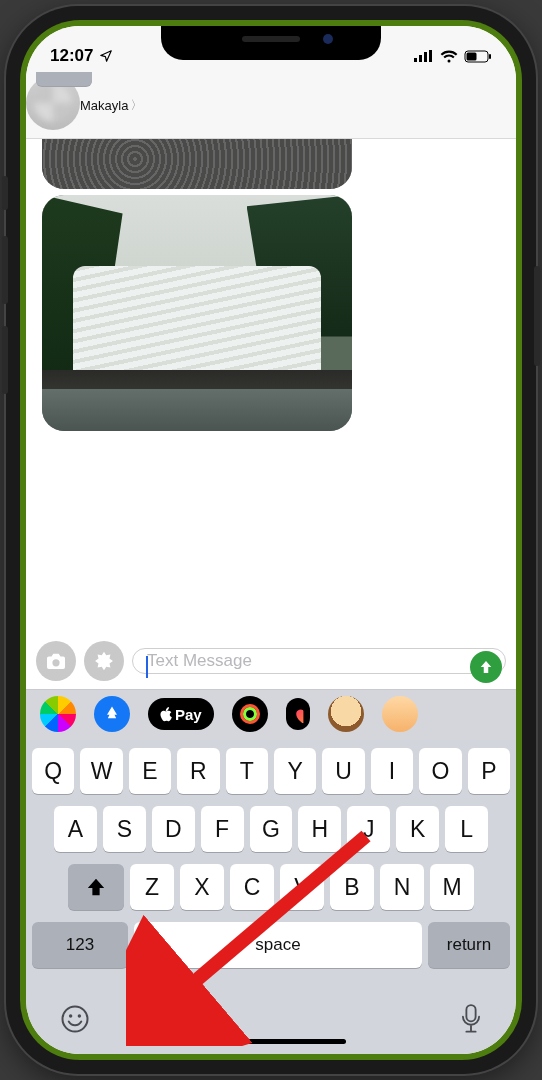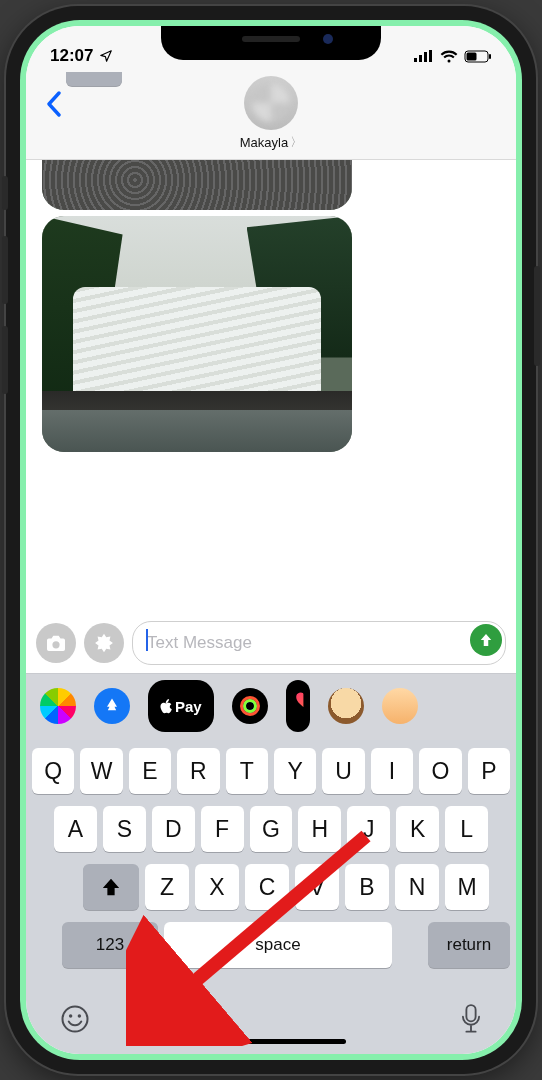--- a/index.html
+++ b/index.html
@@ -1,37 +1,37 @@
 <!DOCTYPE html>
 <html><head>
 <meta charset="utf-8">
 <style>
   * { margin: 0; padding: 0; box-sizing: border-box; font-family: -apple-system, "Helvetica Neue", Helvetica, Arial, sans-serif; -webkit-font-smoothing: antialiased; }
   body { background: #3a3a3a; width: 542px; height: 1080px; position: relative; overflow: hidden; }
   .device { position: absolute; left: 50%; top: 50%; transform: translate(-50%, -50%); width: 530px; height: 1068px; background: #1a1a1a; border-radius: 72px; box-shadow: 0 0 0 2px #444, 0 8px 30px rgba(0,0,0,.5); }
-  .bezel { position: absolute; inset: 14px; background: #86efac; border-radius: 60px; overflow: hidden; }
+  .bezel { position: absolute; inset: 14px; background: #4d7c0f; border-radius: 60px; overflow: hidden; }
   .screen { position: absolute; inset: 6px; background: #fff; border-radius: 54px; overflow: hidden; display: flex; flex-direction: column; }
   .notch { position: absolute; top: 0; left: 50%; transform: translateX(-50%); width: 220px; height: 34px; background: #000; border-bottom-left-radius: 22px; border-bottom-right-radius: 22px; z-index: 50; }
   .notch .speaker { position: absolute; left: 50%; top: 10px; transform: translateX(-50%); width: 58px; height: 6px; background: #222; border-radius: 3px; }
   .notch .cam { position: absolute; right: 48px; top: 8px; width: 10px; height: 10px; background: #1a2a5a; border-radius: 50%; }
   
   .btn-side { position: absolute; background: #2a2a2a; border-radius: 3px; }
   .btn-mute { left: -4px; top: 170px; width: 6px; height: 34px; }
   .btn-volup { left: -4px; top: 230px; width: 6px; height: 68px; }
   .btn-voldn { left: -4px; top: 320px; width: 6px; height: 68px; }
   .btn-power { right: -4px; top: 260px; width: 6px; height: 100px; }
 
   
   .status { height: 46px; display: flex; align-items: center; justify-content: space-between; padding: 14px 24px 0; font-weight: 600; font-size: 17px; z-index: 40; background: #f7f7f7; }
   .status .left { display: flex; gap: 6px; align-items: center; }
   .status .right { display: flex; gap: 6px; align-items: center; }
   .loc-icon svg, .signal svg, .wifi svg, .battery svg { display: block; }
 
   
-  .navhdr { background: #f7f7f7; border-bottom: 1px solid #d9d9d9; display: flex; flex-direction: column; align-items: center; padding: 4px 0 8px; position: relative; }
+  .navhdr { background: #f7f7f7; border-bottom: 1px solid #d9d9d9; display: flex; align-items: center; padding: 4px 0 8px; position: relative; }
   .back { position: absolute; left: 10px; top: 14px; width: 36px; height: 36px; display:flex; align-items:center; justify-content:center; }
   .avatar { width: 54px; height: 54px; border-radius: 50%; background: linear-gradient(#cfcfcf,#bcbcbc); position: relative; overflow: hidden; }
   .avatar::after { content:""; position:absolute; inset:8px; background: repeating-conic-gradient(#d9d9d9 0 25%, #c6c6c6 0 50%); filter: blur(3px); border-radius:50%; }
   .contact-name { font-size: 13px; color: #111; margin-top: 4px; display:flex; align-items:center; gap:2px; }
   .contact-name .chev { font-size: 12px; color: #888; }
 
   
   .conv { flex: 1; overflow: hidden; background: #fff; padding: 0 8px 6px 16px; }
   .photo { width: 310px; border-radius: 22px; background: #5a6a5a; margin-bottom: 6px; overflow: hidden; position: relative; }
   .photo1 { height: 50px; border-top-left-radius: 0; border-top-right-radius: 0; }
@@ -44,45 +44,45 @@
   .photo2 .rocks { position:absolute; left:0; right:0; bottom:12%; height:14%; background: linear-gradient(#2a2a28,#3a3a36); }
   .photo2 .pool { position:absolute; left:0; right:0; bottom:0; height:18%; background: linear-gradient(#646e6b,#4a5552); }
   .photo1 .gravel { position:absolute; inset:0; background: repeating-radial-gradient(circle at 30% 40%, #666 0 2px, #4a4a48 2px 6px); }
 
   .bubble-in { display:inline-block; background:#e5e5ea; color:#000; border-radius: 20px; padding: 10px 14px; font-size: 18px; line-height: 1.25; margin-top: 6px; }
 
   
   .compose { display:flex; align-items:center; gap:8px; padding: 6px 10px 8px; background:#fff; }
   .circle-icon { width:40px; height:40px; border-radius:50%; background:#c9c9c9; display:flex; align-items:center; justify-content:center; }
   .input-wrap { flex:1; position:relative; }
-  .input { width:100%; height:44px; border:1px solid #cfcfcf; border-radius:19px; padding: 0 44px 0 14px; font-size:17px; color:#000; outline:none; background:#fff; }
+  .input { width:100%; height:26px; border:1px solid #cfcfcf; border-radius:19px; padding: 0 44px 0 14px; font-size:17px; color:#000; outline:none; background:#fff; }
   .input::placeholder { color:#b7b7bc; }
   .cursor { position:absolute; left:14px; top:8px; width:2px; height:22px; background:#2463e8; }
   .send { position:absolute; right:4px; top:3px; width:32px; height:32px; border-radius:50%; background:#2f9e3f; display:flex; align-items:center; justify-content:center; }
 
   
   .appstrip { display:flex; gap:18px; padding: 6px 14px 8px; background:#d4d6db; align-items:center; border-top:1px solid #c8cacf; }
-  .pill { height:52px; border-radius:17px; padding:0 12px; display:flex; align-items:center; font-weight:600; color:#fff; font-size:15px; }
+  .pill { height:32px; border-radius:17px; padding:0 12px; display:flex; align-items:center; font-weight:600; color:#fff; font-size:15px; }
   .round { width:36px; height:36px; border-radius:50%; display:flex; align-items:center; justify-content:center; }
   .photos { background: conic-gradient(#fc0 0 45deg,#f80 0 90deg,#f06 0 135deg,#c0f 0 180deg,#06f 0 225deg,#0cf 0 270deg,#0c6 0 315deg,#8c0 0 360deg); }
   .appstore { background:#1477f6; }
   .applepay { background:#000; }
   .fitness { background:#000; }
   .fitness span{ width:20px; height:20px; border-radius:50%; border:3px solid #f53; box-shadow: inset 0 0 0 3px #8f3, 0 0 0 3px #0bf inset; }
   .heart { background:#000; position:relative; }
   .heart::after{content:"";position:absolute;inset:6px;background:linear-gradient(135deg,#ff2b72,#ff7a3d);clip-path:path('M12 21s-8-5.3-8-11a5 5 0 0 1 9-3 5 5 0 0 1 9 3c0 5.7-8 11-8 11z'); transform:scale(.9);}
   .animoji { background: radial-gradient(circle at 50% 42%, #f8d9a6 0 55%, #8c5a2d 55% 100%); }
   .memoji { background: linear-gradient(#ffd8a5,#f6b26b); }
 
   
   .kb { background:#d2d5db; padding: 8px 6px 12px; user-select:none; }
   .kb-row { display:flex; gap:6px; justify-content:center; margin-bottom: 12px; }
   .key { background:#fff; border-radius:6px; box-shadow: 0 1px 0 #9ea1a8; height:46px; display:flex; align-items:center; justify-content:center; font-size:23px; font-weight:400; color:#111; flex:1; max-width: 44px; }
   .key-wide { max-width: none; }
-  .key-fn { background:#acb0b9; color:#111;margin-left:30px; }
+  .key-fn { background:#acb0b9; color:#111; }
   .kb-row.r2 { padding: 0 22px; }
   .kb-row.r3 .shift, .kb-row.r3 .back { width:56px; flex:none; max-width:none; }
   .kb-row.r4 .num { width:96px; flex:none; }
   .kb-row.r4 .ret { width:82px; flex:none; }
   .kb-row.r4 .space { flex:1; max-width:none;text-align:right; }
   .kb-bottom { display:flex; justify-content:space-between; padding: 24px 28px 4px; align-items:center; }
   .kb-bottom .icon { color:#555; }
   .homebar { position:absolute; bottom:10px; left:50%; transform:translateX(-50%); width:150px; height:5px; background:#000; border-radius:3px; }
 
   

